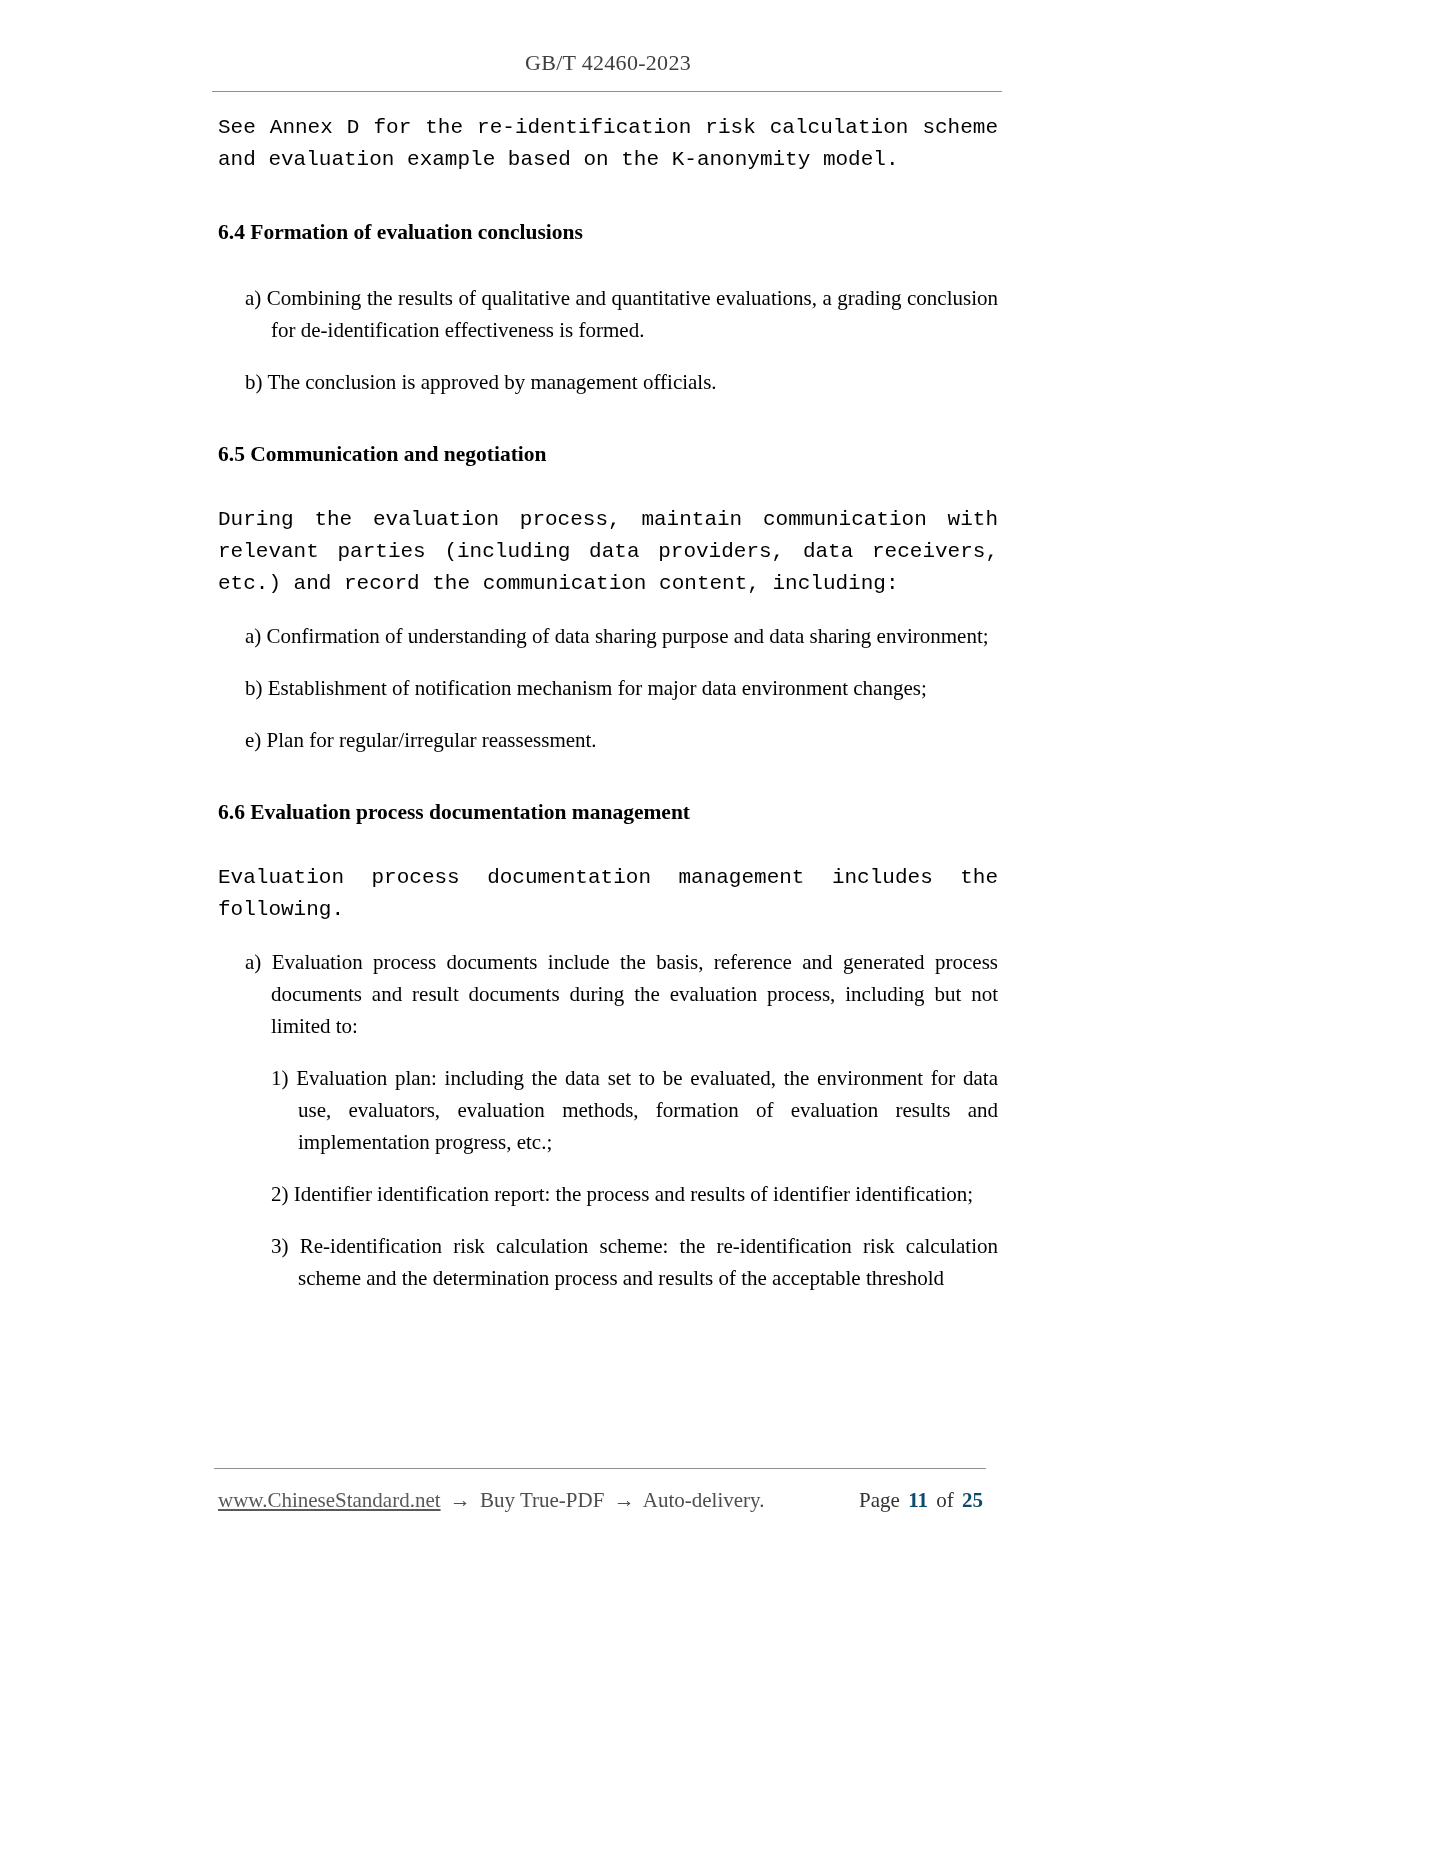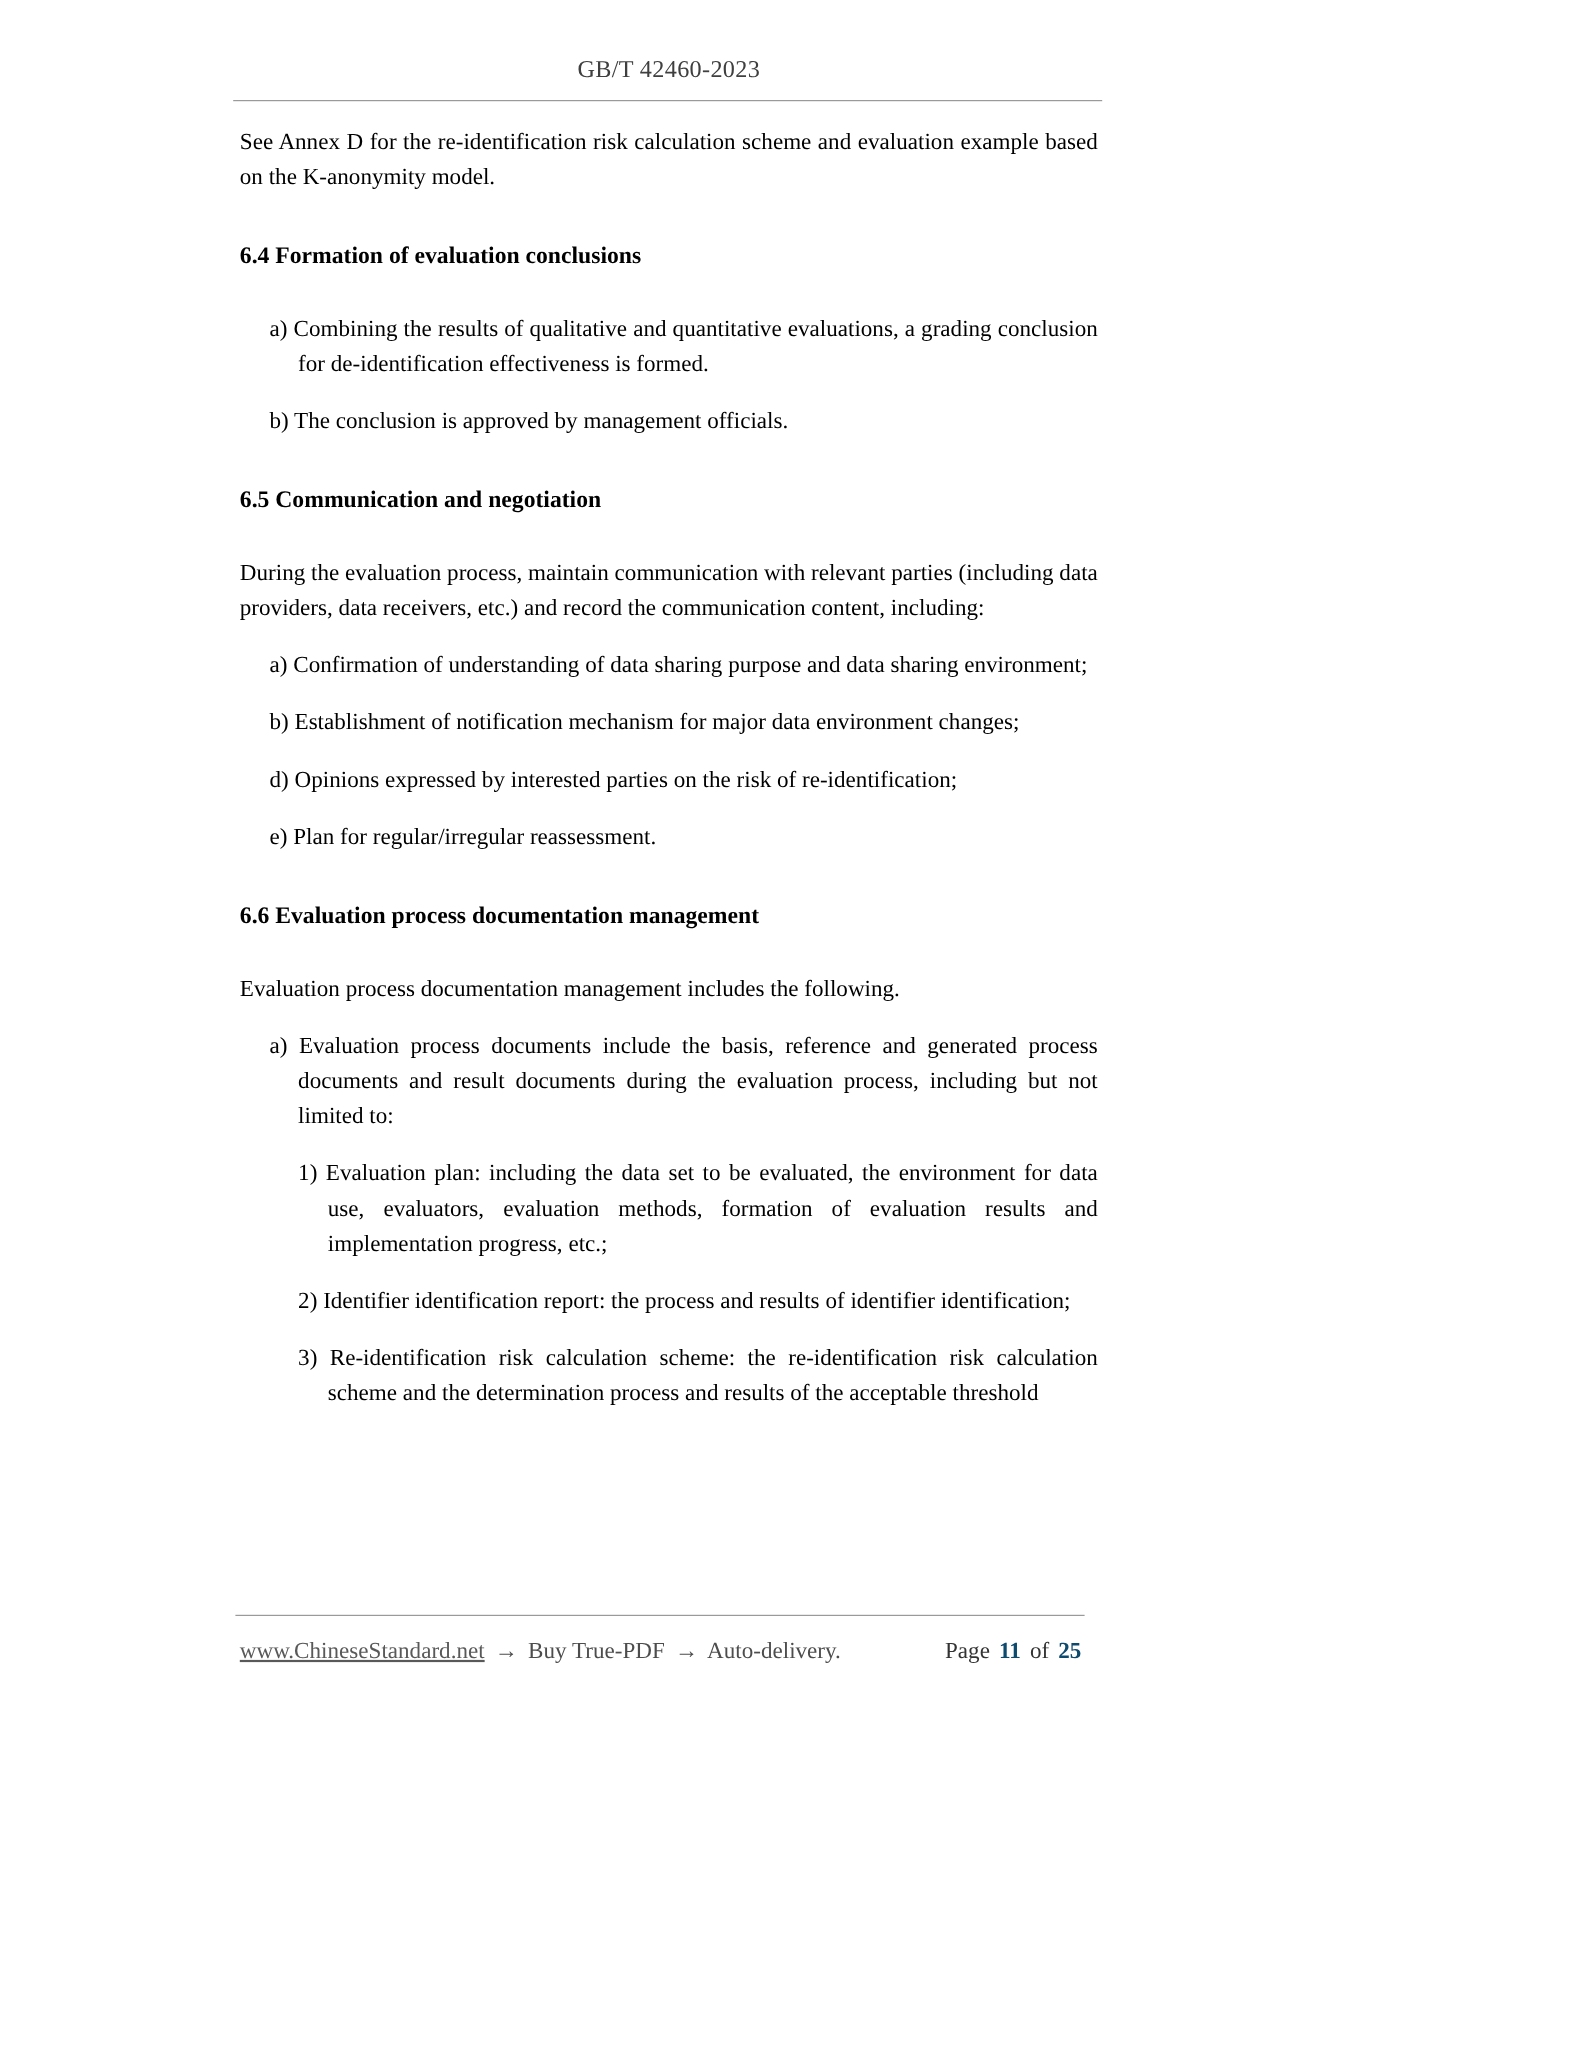--- a/index.html
+++ b/index.html
@@ -40,20 +40,21 @@
     position: absolute;
     left: 218px;
     top: 112px;
     width: 780px;
     font-size: 21px;
     line-height: 32px;
     text-align: justify;
   }
   .para {
     margin: 0 0 20px 0;
+    font-family: Liberation Mono, monospace;
   }
   .heading {
     font-weight: bold;
     font-size: 21.5px;
     margin: 40px 0 34px 0;
     text-align: left;
   }
   .li1 {
     margin: 0 0 20px 53px;
     text-indent: -26px;
@@ -126,21 +127,20 @@
 
     <p class="heading">6.5 Communication and negotiation</p>
 
     <p class="para">During the evaluation process, maintain communication with relevant parties (including data providers, data receivers, etc.) and record the communication content, including:</p>
 
     <p class="li1"><span>a)</span> <span>Confirmation of understanding of data sharing purpose and data sharing environment;</span></p>
 
     <p class="li1"><span>b)</span> <span>Establishment of notification mechanism for major data environment changes;</span></p>
 
 
-    <p class="li1"><span>d)</span> <span>Opinions expressed by interested parties on the risk of re-identification;</span></p>
 
     <p class="li1"><span>e)</span> <span>Plan for regular/irregular reassessment.</span></p>
 
     <p class="heading">6.6 Evaluation process documentation management</p>
 
     <p class="para">Evaluation process documentation management includes the following.</p>
 
     <p class="li1"><span>a)</span> <span>Evaluation process documents include the basis, reference and generated process documents and result documents during the evaluation process, including but not limited to:</span></p>
 
     <p class="li2"><span>1)</span> <span>Evaluation plan: including the data set to be evaluated, the environment for data use, evaluators, evaluation methods, formation of evaluation results and implementation progress, etc.;</span></p>

